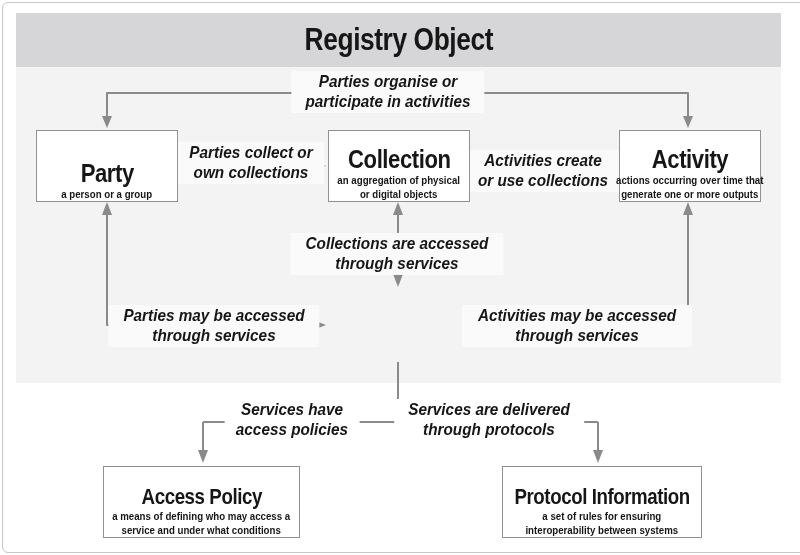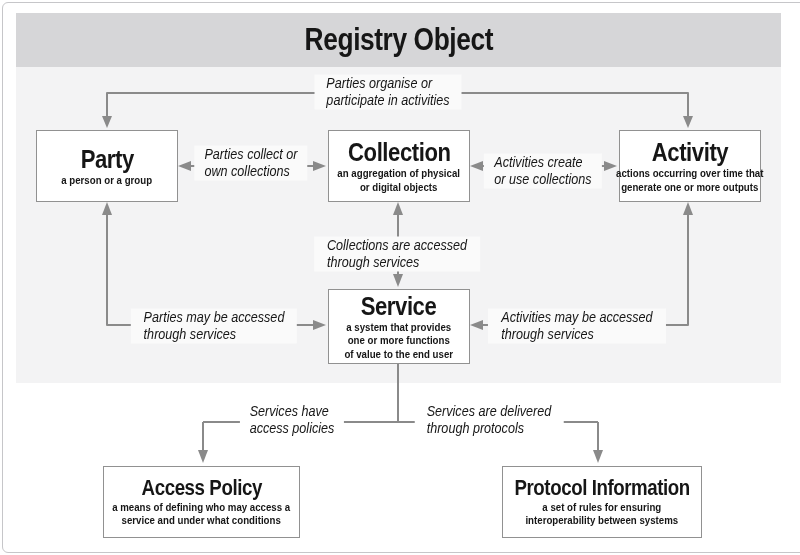--- a/index.html
+++ b/index.html
@@ -32,29 +32,29 @@
   }
   .panel{
     position:absolute;left:16px;top:67px;width:765px;height:316px;
     background:var(--panel_bg);z-index:1;
   }
   svg.connectors{position:absolute;left:0;top:0;z-index:2;}
   svg.connectors path{stroke:var(--line);stroke-width:2;fill:none;stroke-linejoin:round;}
   svg.connectors polygon{fill:var(--line);stroke:none;}
   .elabel{
     position:absolute;transform:translate(-50%,-50%);
-    background:var(--label_bg);
-    font-style:italic;font-weight:400;font-size:14px;line-height:1.18;
+    background:var(--label_bg);text-align:center;
+    font-style:italic;font-weight:700;font-size:17px;line-height:1.18;
     padding:1px 5px;z-index:3;white-space:nowrap;
   }
   .elabel.white{background:#ffffff;}
   .dl{display:block;white-space:nowrap;transform:scaleX(0.9);}
   .box{
     position:absolute;background:#ffffff;border:1px solid var(--box_border);
-    display:flex;flex-direction:column;align-items:center;justify-content:center;
+    display:flex;flex-direction:column;align-items:center;justify-content:flex-end;
     z-index:4;text-align:center;
   }
   .box .t{
     display:inline-block;font-size:26px;font-weight:700;line-height:1.08;
     letter-spacing:-0.5px;transform:scaleX(0.85);white-space:nowrap;
   }
   .box .d{font-weight:700;font-size:11px;line-height:1.22;margin-top:1px;}
   .box .d .dl{transform:scaleX(0.88);}
   .box.small .t{font-size:22px;}
   
@@ -173,28 +173,20 @@
   </div>
 
   <div class="box" id="box-activity">
     <span class="t">Activity</span>
     <div class="d">
       <span class="dl">actions occurring over time that</span>
       <span class="dl">generate one or more outputs</span>
     </div>
   </div>
 
-  <div class="box" id="box-service">
-    <span class="t">Service</span>
-    <div class="d">
-      <span class="dl">a system that provides</span>
-      <span class="dl">one or more functions</span>
-      <span class="dl">of value to the end user</span>
-    </div>
-  </div>
 
   <div class="box small" id="box-access">
     <span class="t">Access Policy</span>
     <div class="d">
       <span class="dl">a means of defining who may access a</span>
       <span class="dl">service and under what conditions</span>
     </div>
   </div>
 
   <div class="box small" id="box-protocol">

